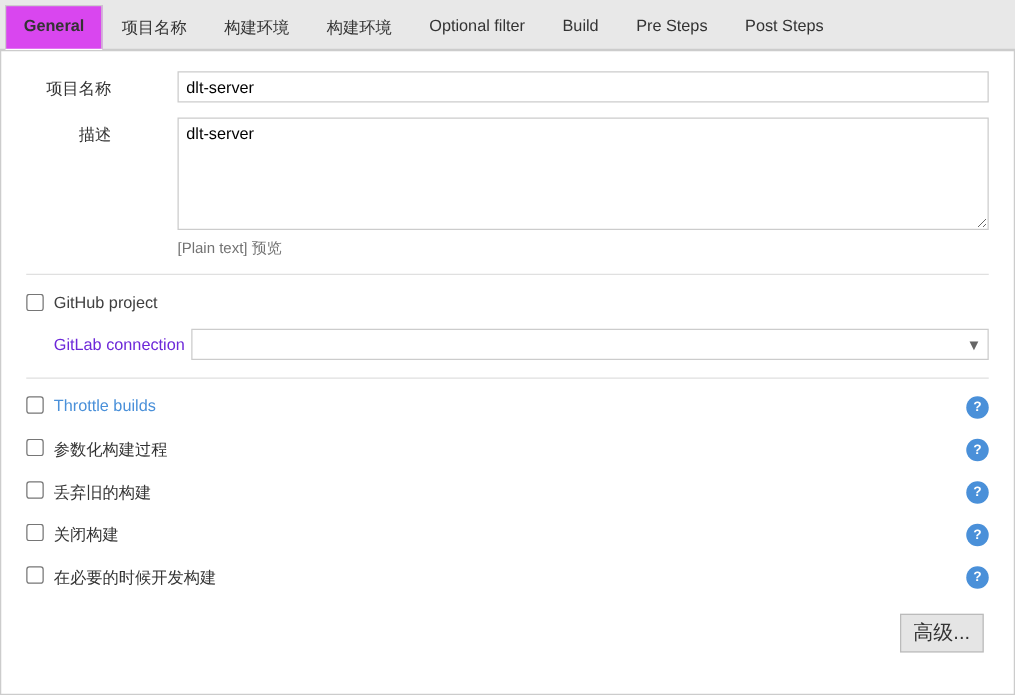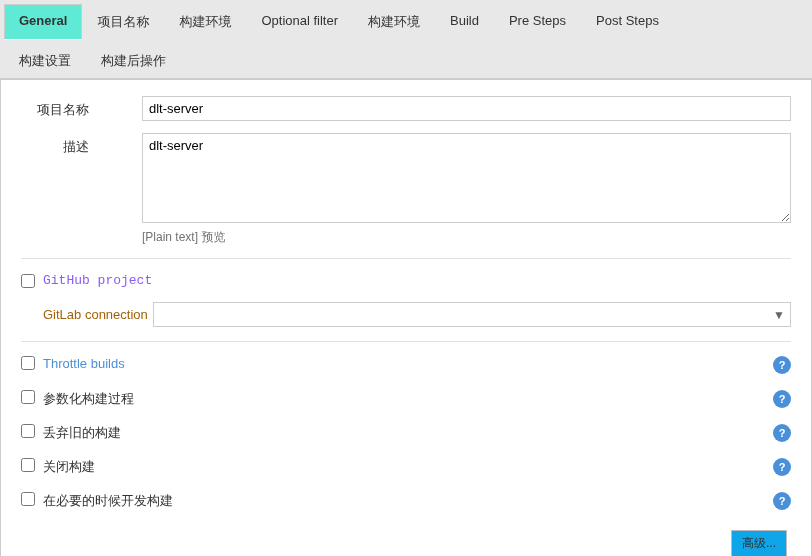--- a/index.html
+++ b/index.html
@@ -33,21 +33,21 @@
       font-size: 13px;
       color: #333;
       border: 1px solid transparent;
       border-bottom: none;
       margin-top: 4px;
       background: transparent;
       white-space: nowrap;
     }
 
     .tab-item.active {
-      background: #5eead4;
+      background: #d946ef;
       border: 1px solid #ccc;
       border-bottom: 1px solid #fff;
       margin-bottom: -1px;
       font-weight: bold;
     }
 
     .tab-row {
       display: flex;
       width: 100%;
     }
@@ -174,21 +174,21 @@
     .gitlab-row {
       display: flex;
       align-items: center;
       margin-bottom: 10px;
       padding: 4px 0 4px 22px;
     }
 
     .gitlab-label {
       width: 110px;
       font-size: 13px;
-      color: #a16207;
+      color: #6d28d9;
       flex-shrink: 0;
     }
 
     .select-wrapper {
       flex: 1;
       position: relative;
     }
 
     .select-input {
       width: 100%;
@@ -223,60 +223,55 @@
 
     .github-row input[type="checkbox"] {
       margin-right: 8px;
       width: 14px;
       height: 14px;
       cursor: pointer;
     }
 
     .github-label {
       font-size: 13px;
-      color: #8b5cf6;
-      font-family: Liberation Mono, monospace;
+      color: #404040;
     }
 
     
     .bottom-bar {
       display: flex;
       justify-content: flex-end;
       padding: 8px 4px 4px;
     }
 
     .advanced-btn {
-      background: #0ea5e9;
+      background: #e5e5e5;
       border: 1px solid #bbb;
       padding: 4px 10px;
-      font-size: 12px;
+      font-size: 16px;
       cursor: pointer;
       font-family: inherit;
       color: #333;
     }
   </style>
 </head>
 <body>
 
 <div class="container">
 
   <div class="tab-bar">
     <div class="tab-row">
       <div class="tab-item active">General</div>
       <div class="tab-item">项目名称</div>
       <div class="tab-item">构建环境</div>
+      <div class="tab-item">构建环境</div>
       <div class="tab-item">Optional filter</div>
-      <div class="tab-item">构建环境</div>
       <div class="tab-item">Build</div>
       <div class="tab-item">Pre Steps</div>
       <div class="tab-item">Post Steps</div>
-    </div>
-    <div class="tab-row tab-row-2">
-      <div class="tab-item">构建设置</div>
-      <div class="tab-item">构建后操作</div>
     </div>
   </div>
 
   <div class="content">
 
     <div class="form-row">
       <div class="form-label">项目名称</div>
       <div class="form-field">
         <input class="text-input" type="text" value="dlt-server" style="">
       </div>

